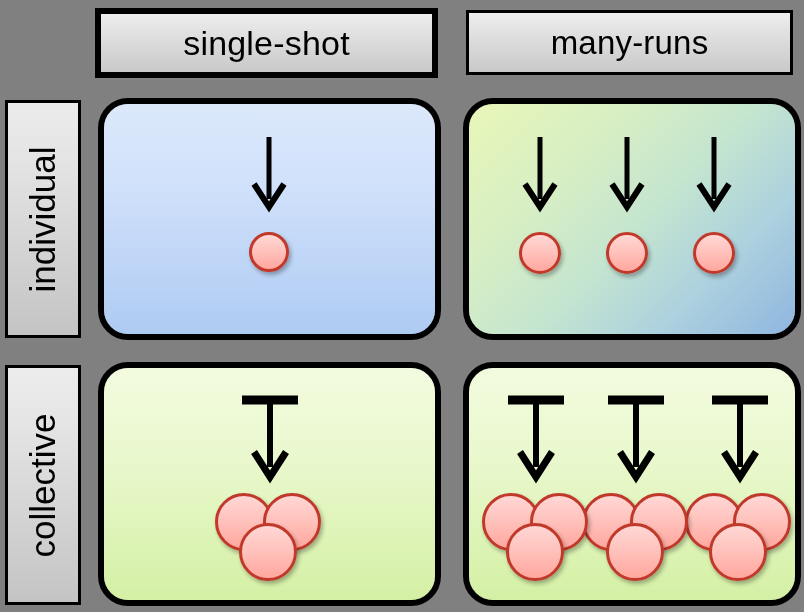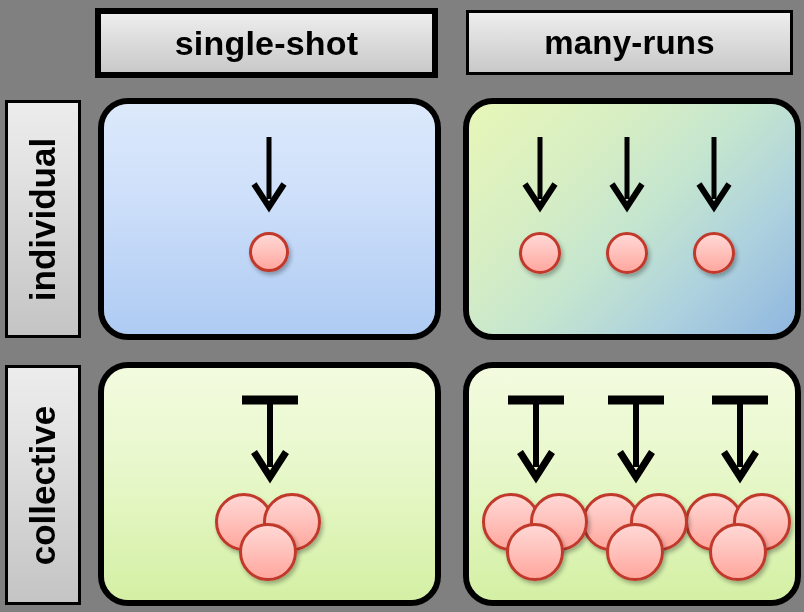--- a/index.html
+++ b/index.html
@@ -13,21 +13,20 @@
     font-family: "Liberation Sans", sans-serif;
     overflow: hidden;
     position: relative;
   }
 
   #matrix-root {
     position: absolute;
     left: 0; top: 0;
     width: 804px;
     height: 612px;
-    font-weight: bold;
   }
 
   
   .col-header {
     position: absolute;
     box-sizing: border-box;
     background: linear-gradient(to bottom, #eeeeee 0%, #e2e2e2 30%, #c9c9c9 100%);
     display: flex;
     align-items: center;
     justify-content: center;

